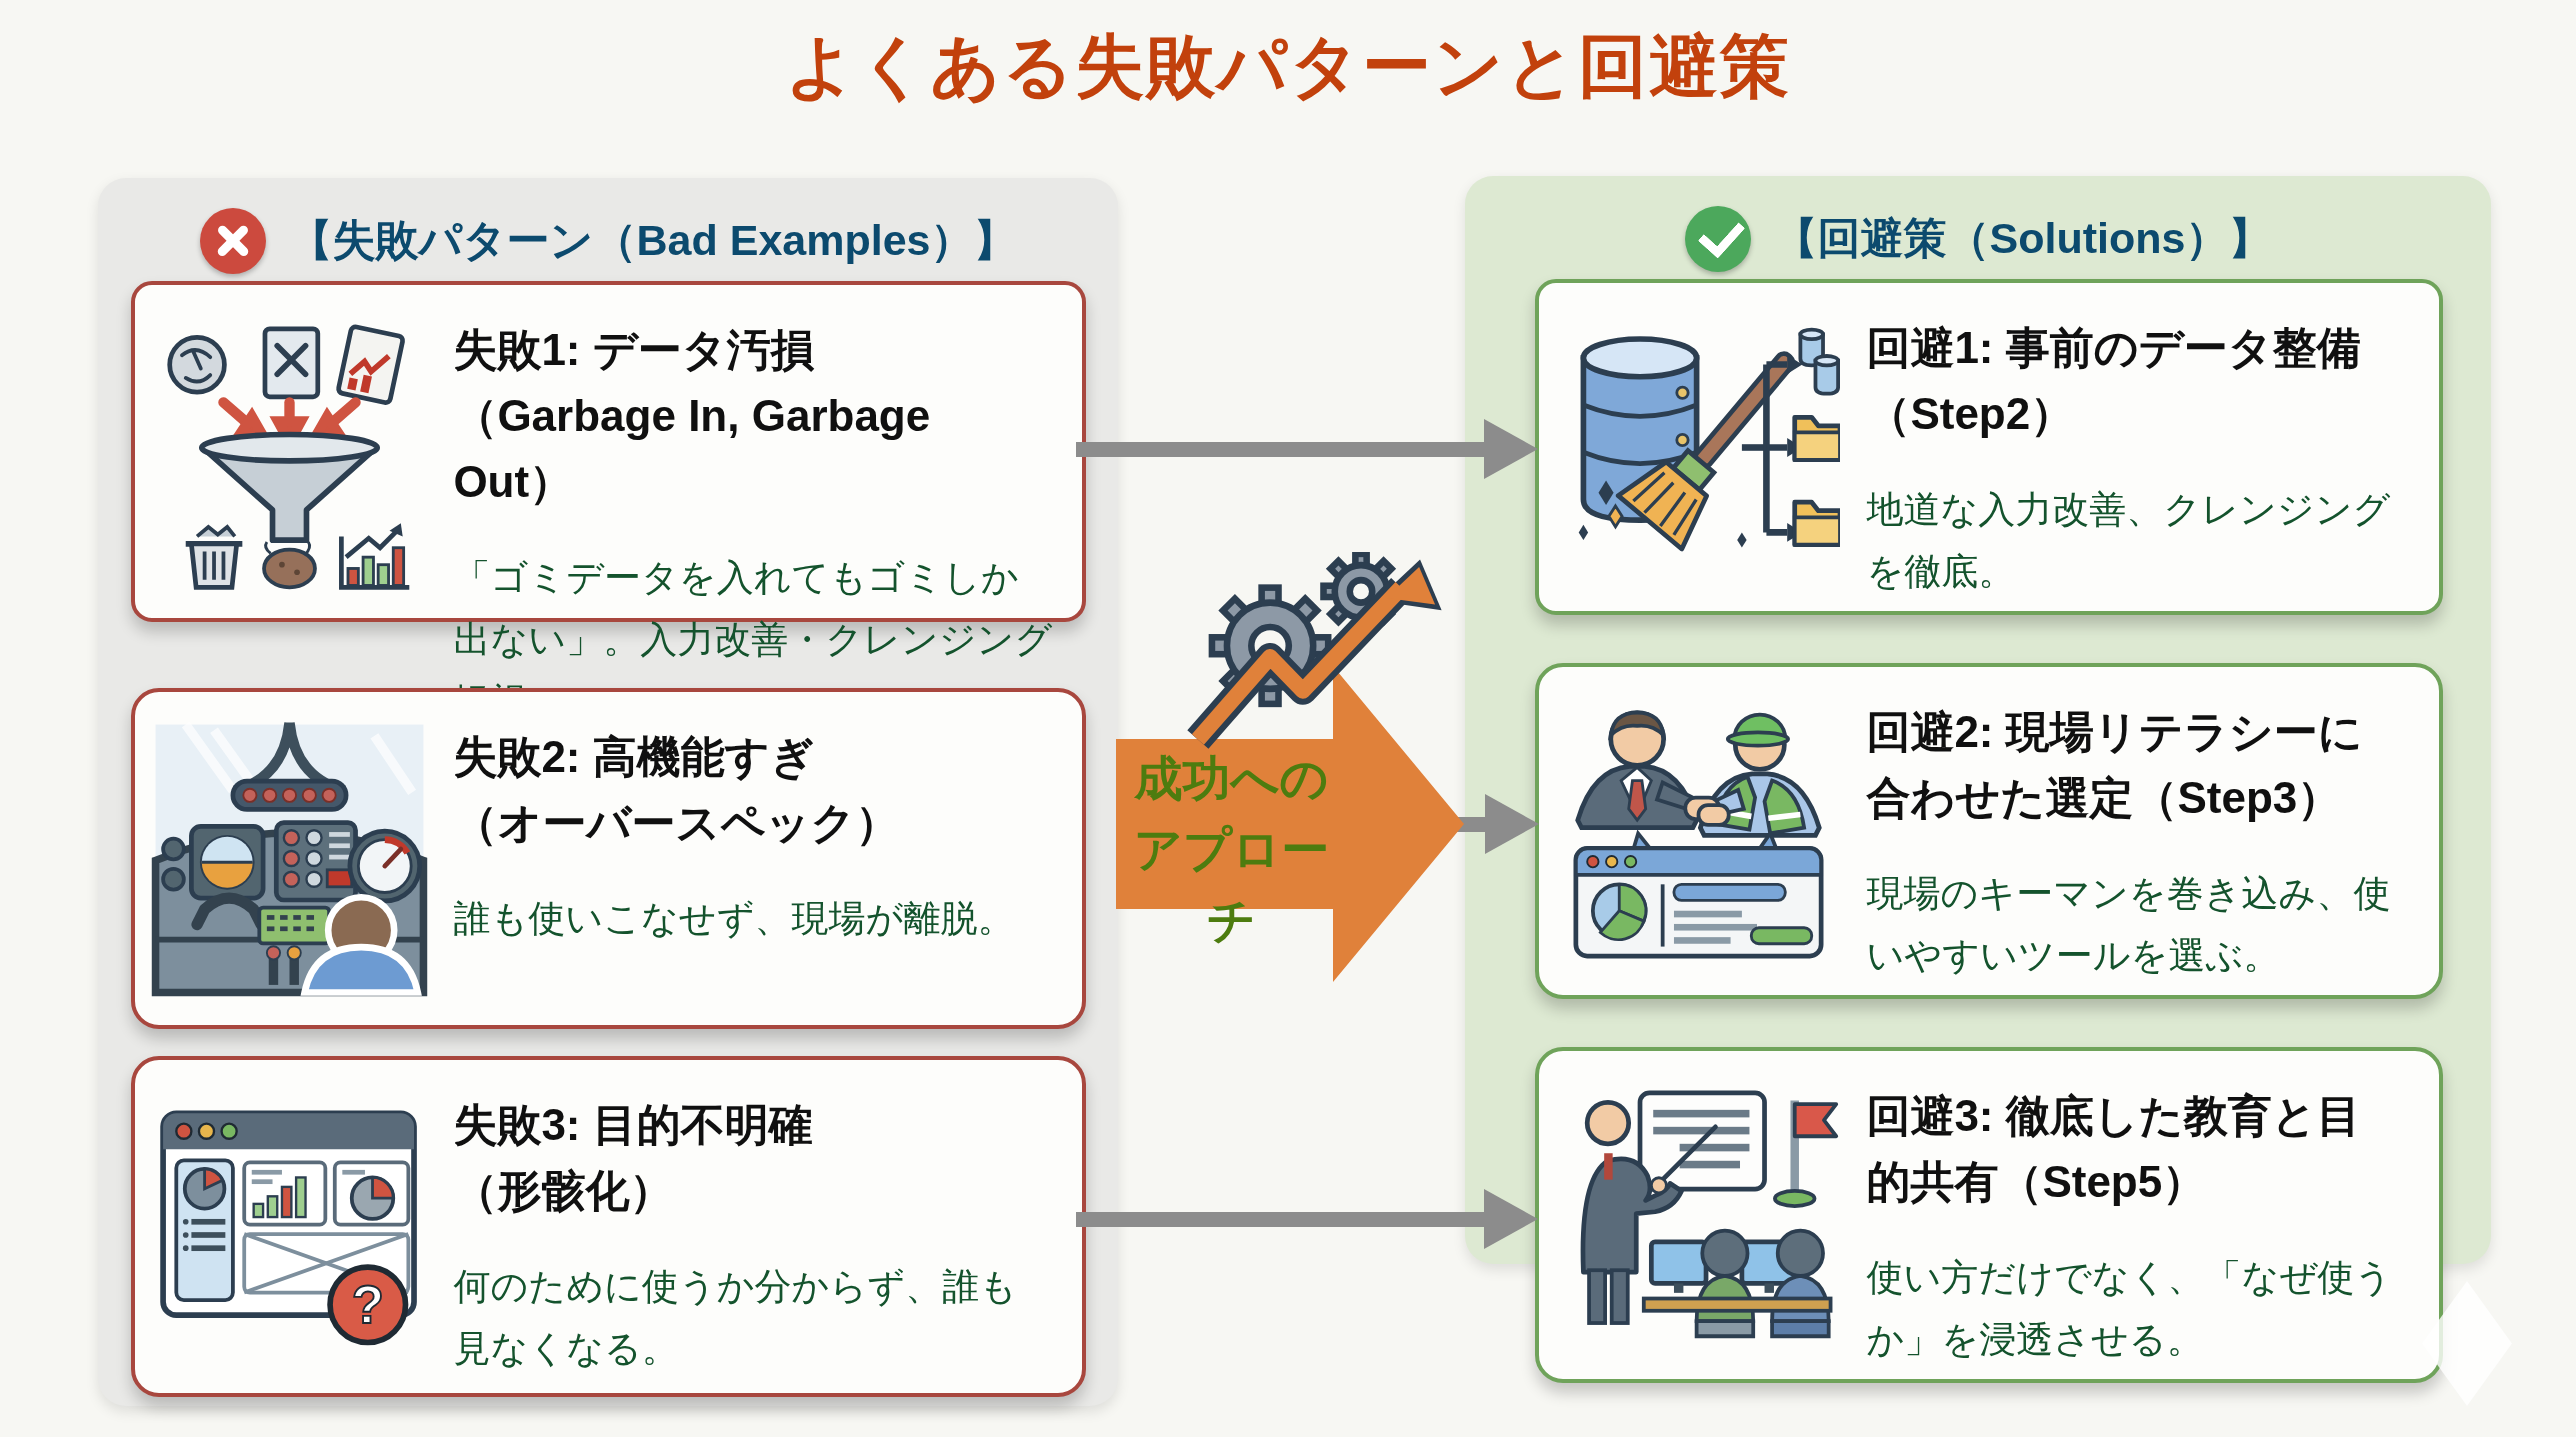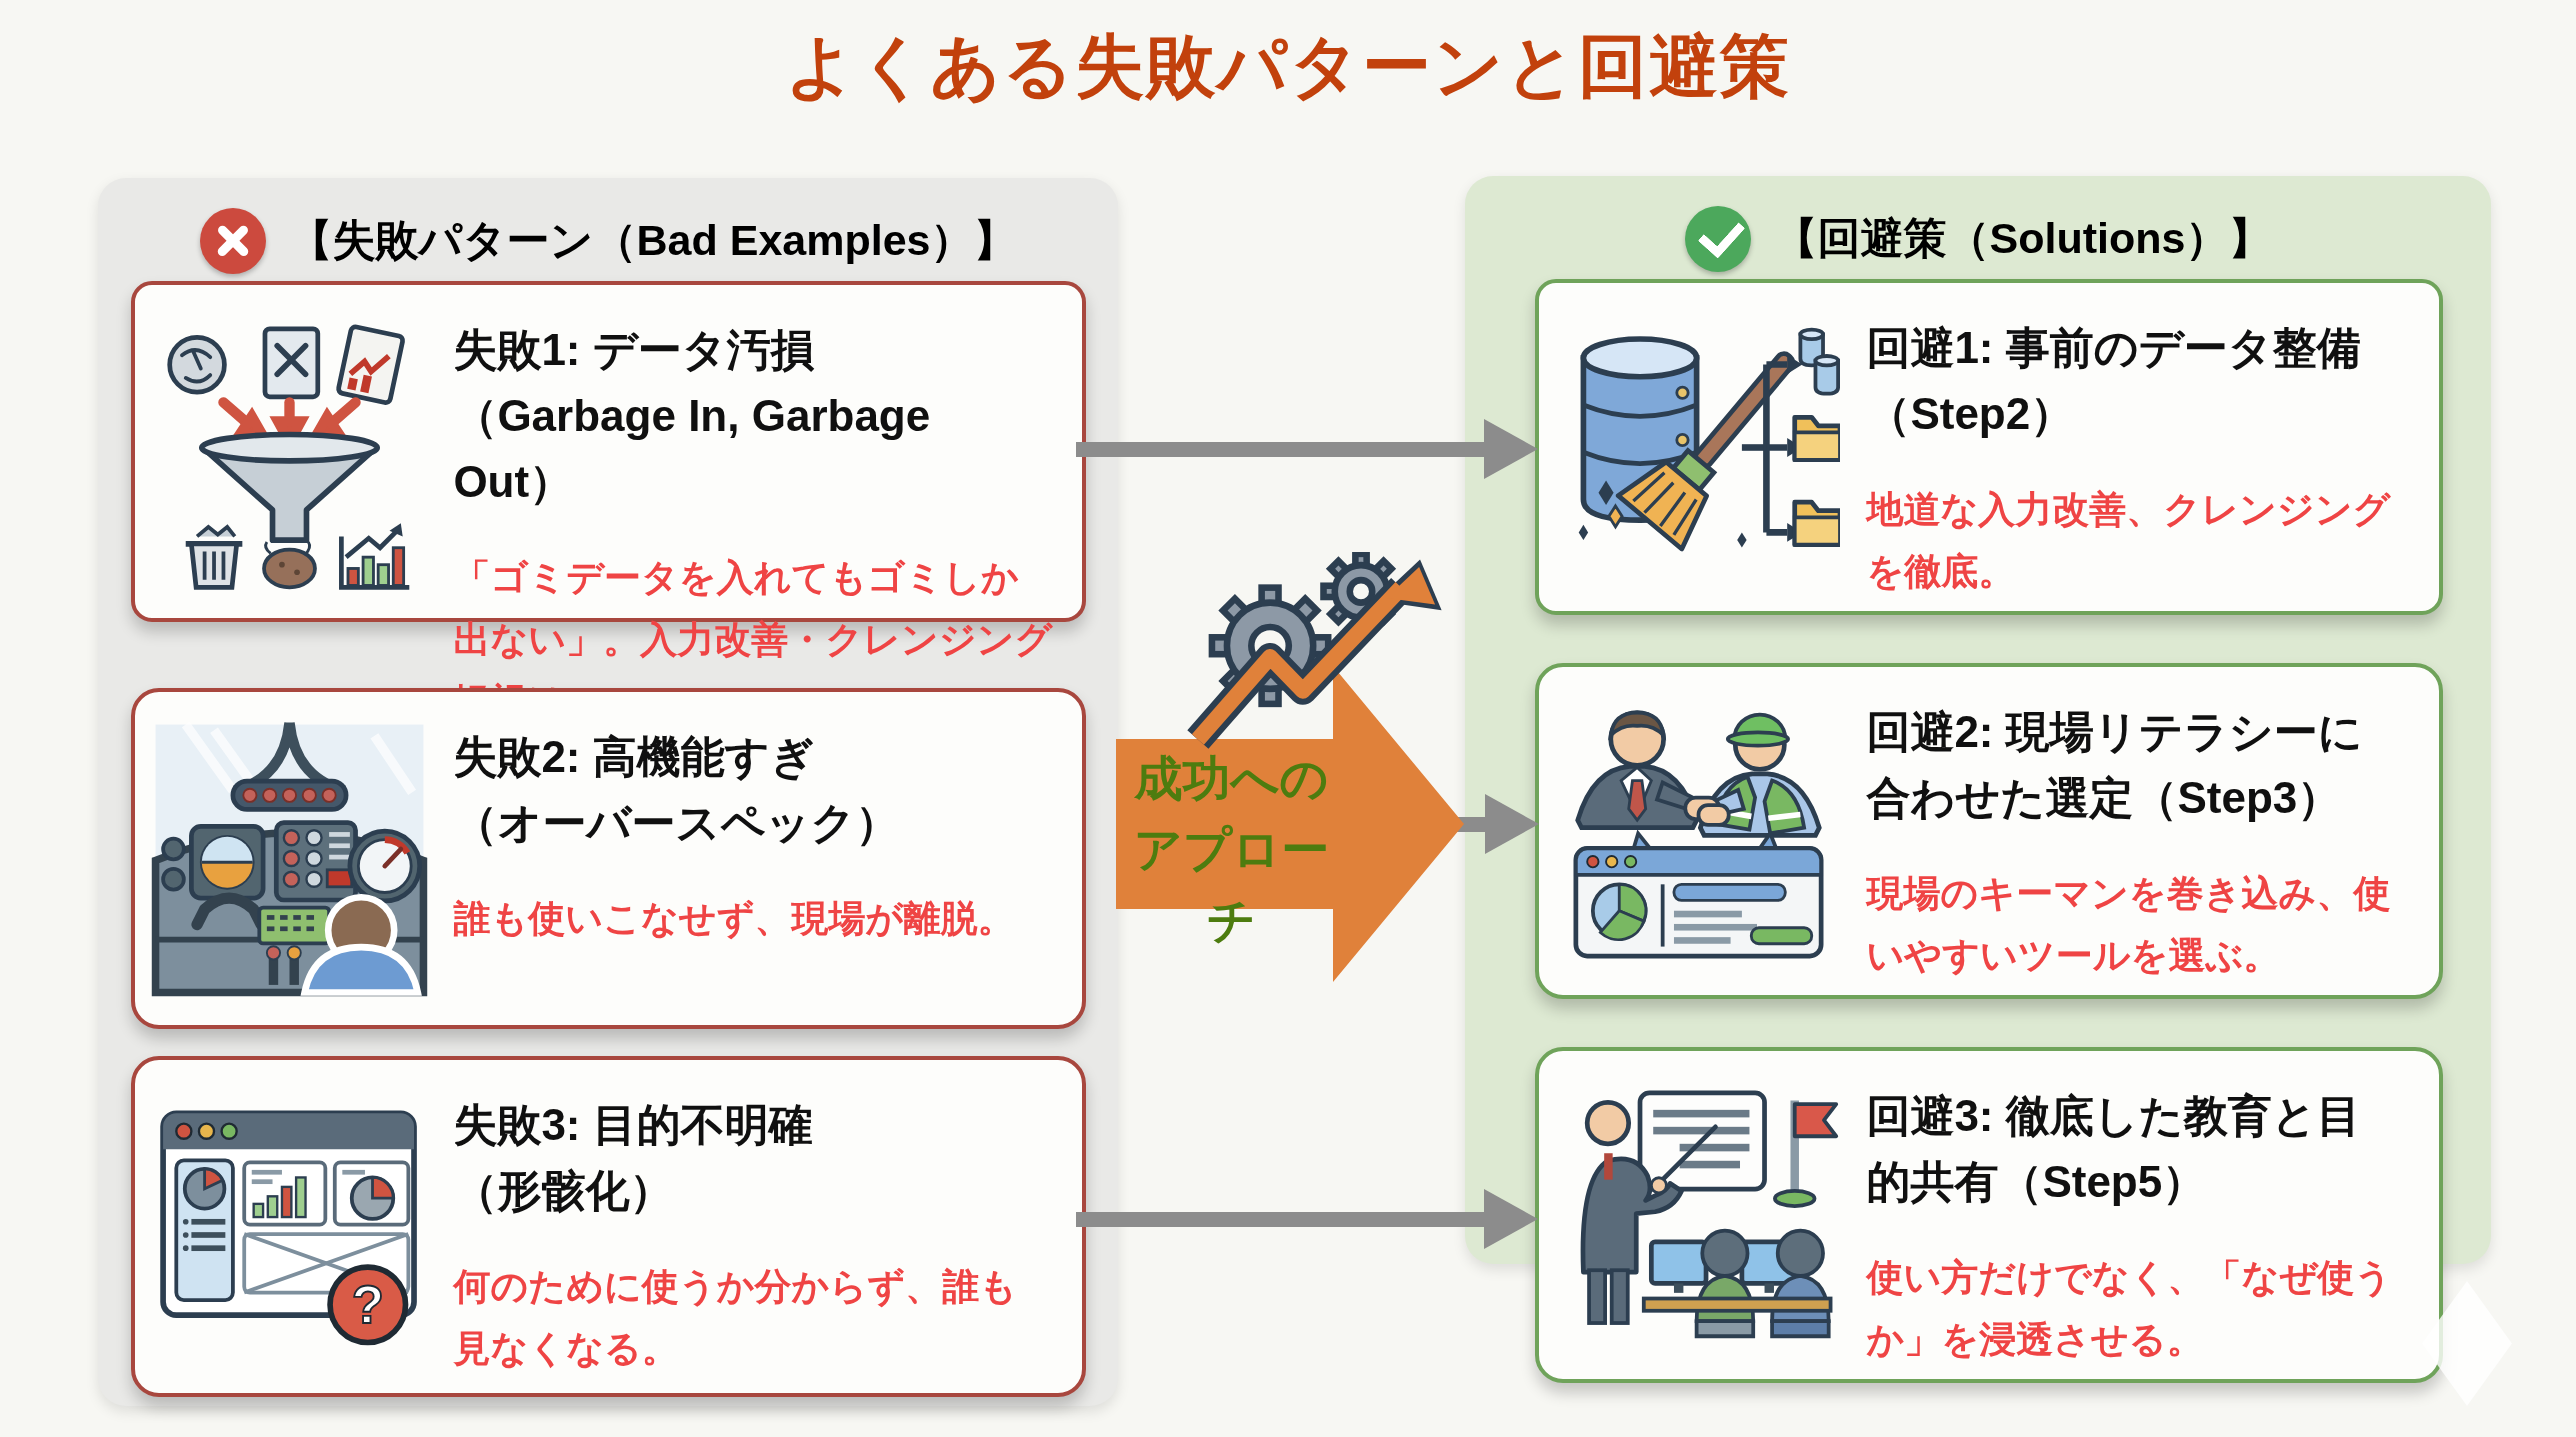--- a/index.html
+++ b/index.html
@@ -14,21 +14,21 @@
     text-align:center;font-size:69px;font-weight:800;letter-spacing:1.9px;color:#c2410c;
   }
   
   .panel{position:absolute;border-radius:28px;}
   .panel.left{left:98px;top:178px;width:1020px;height:1228px;background:#e9e9e7;box-shadow:0 5.6px 13px rgba(0,0,0,.10);}
   .panel.right{left:1465px;top:176px;width:1026px;height:1088px;background:#dde9d2;box-shadow:0 5.6px 13px rgba(0,0,0,.10);}
   .panel-header{
     position:absolute;top:26px;left:0;width:100%;height:73px;
     display:flex;align-items:center;justify-content:center;gap:24px;
   }
-  .panel-title{font-size:43px;font-weight:800;color:#000000;}
+  .panel-title{font-size:43px;font-weight:800;color:#0c4a6e;}
   .badge{position:relative;width:66px;height:66px;border-radius:50%;flex:0 0 auto;box-shadow:0 2.8px 5.6px rgba(0,0,0,.25);}
   .badge.red{background:#cc4a3e;}
   .badge.green{background:#4ca85c;}
   .badge .bar{position:absolute;left:50%;top:50%;width:39px;height:9.4px;border-radius:4.7px;background:#fff;}
   .badge .bar.b1{transform:translate(-50%,-50%) rotate(45deg);}
   .badge .bar.b2{transform:translate(-50%,-50%) rotate(-45deg);}
   .badge .check{position:absolute;left:16px;top:15px;width:32px;height:18px;border-left:9.4px solid #fff;border-bottom:9.4px solid #fff;transform:rotate(-48deg);border-radius:1.9px;}
   
   .card{
     position:absolute;display:flex;background:#fdfdfb;border-radius:28px;
@@ -36,21 +36,21 @@
   }
   .card.fail{left:33px;width:947px;height:333px;border:4.7px solid #a8473e;}
   .card.sol{left:70px;width:900px;height:328px;border:4.7px solid #6fa35a;}
   .card.c1{top:103px;border-radius:21px;} .panel.left .card.c2{top:510px;justify-content:flex-end;} .panel.left .card.c3{top:878px;}
   .panel.right .card.c2{top:487px;} .panel.right .card.c3{top:871px;justify-content:space-between;}
   .card-icon{flex:0 0 309px;display:flex;align-items:center;justify-content:center;}
   .card-icon svg{width:283px;height:283px;}
   .card.sol .card-icon{flex:0 0 318px;}
   .card-text{flex:1;padding:32px 28px 19px 9.4px;}
   .card-title{margin:0;font-size:44px;font-weight:800;line-height:1.5;white-space:pre-line;color:#101010;}
-  .card-body{margin:32px 0 0 0;font-size:37px;font-weight:700;line-height:1.68;color:#ef4444;}
+  .card-body{margin:32px 0 0 0;font-size:37px;font-weight:400;line-height:1.68;color:#14532d;}
   .card.fail .card-body{max-width:599px;}
   .card.sol .card-title{max-width:530px;}
   .card.sol .card-body{max-width:530px;}
   
   .connector{position:absolute;height:60px;z-index:3;}
   .connector .shaft{position:absolute;left:0;top:22.5px;height:15px;background:#8c8c8c;}
   .connector .head{position:absolute;right:0;top:0;width:0;height:0;border-top:30px solid transparent;border-bottom:30px solid transparent;border-left:54px solid #8c8c8c;}
   .connector.row1{left:1076px;top:419px;width:462px;}
   .connector.row3{left:1076px;top:1189px;width:462px;}
   .connector.mid{left:1404px;top:794px;width:135px;}

